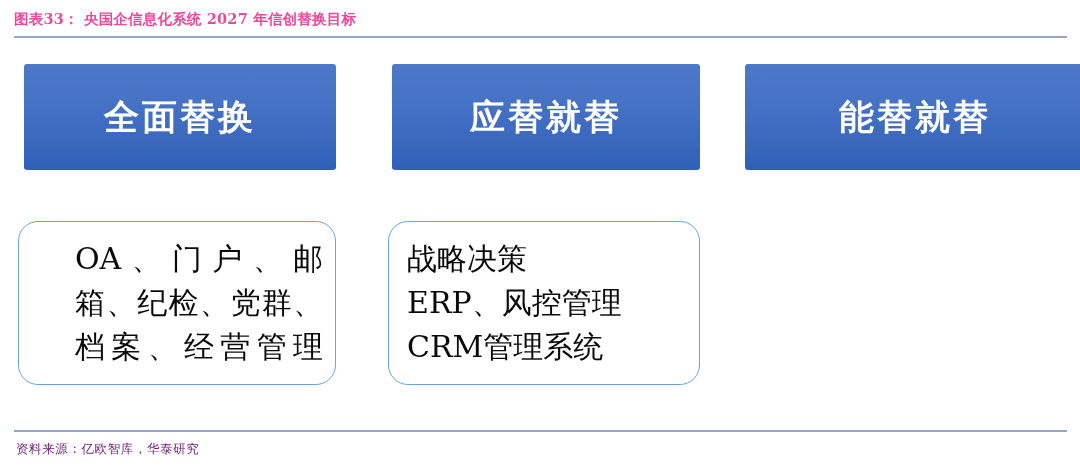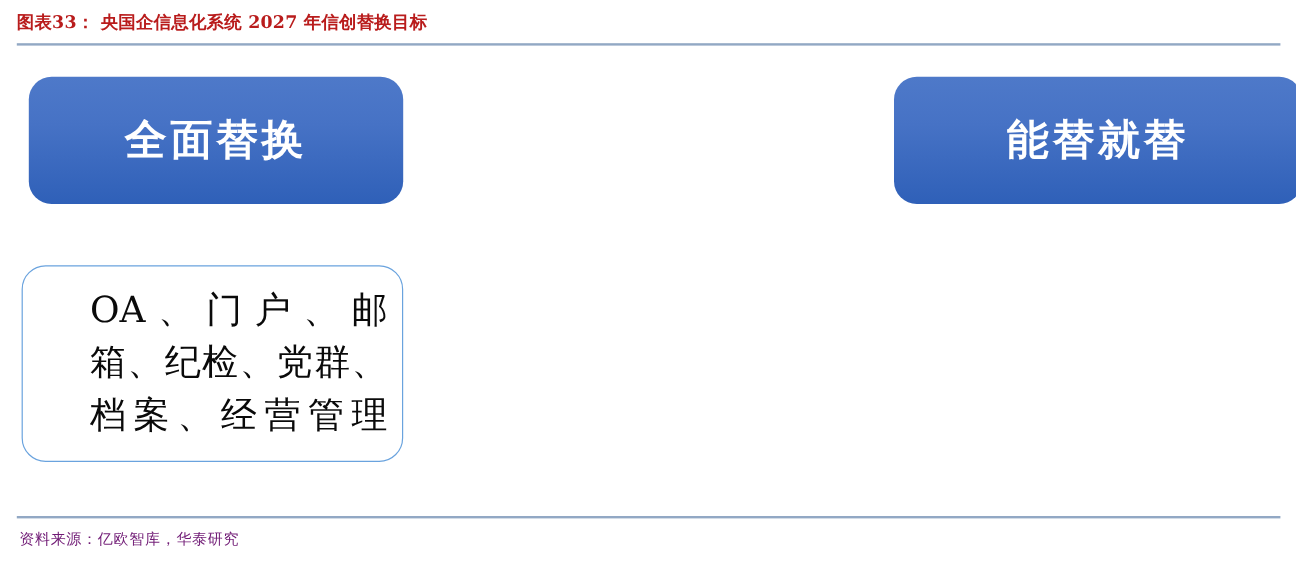--- a/index.html
+++ b/index.html
@@ -22,21 +22,21 @@
     top: 0;
     width: 1080px;
     height: 40px;
     box-sizing: border-box;
     padding: 11px 14px 0 14px;
   }
   .chart-title {
     font-family: "DejaVu Serif", "Liberation Serif", serif;
     font-size: 14.5px;
     font-weight: bold;
-    color: #b91c1c;
+    color: #ec4899;
     letter-spacing: 0.2px;
     line-height: 16px;
     white-space: nowrap;
   }
   .rule-top {
     position: absolute;
     left: 14px;
     top: 36px;
     width: 1053px;
     height: 0;
@@ -48,21 +48,21 @@
     position: absolute;
     left: 0;
     top: 64px;
     width: 1080px;
     height: 106px;
   }
   .banner-box {
     position: absolute;
     top: 0;
     height: 106px;
-    border-radius: 19px;
+    border-radius: 3px;
     background: linear-gradient(to bottom, #4e79c9 0%, #4672c5 38%, #2f60b8 100%);
     display: flex;
     align-items: center;
     justify-content: center;
     box-sizing: border-box;
   }
   .banner-box.b1 { left: 24px;  width: 312px; }
   .banner-box.b2 { left: 392px; width: 308px; }
   .banner-box.b3 { left: 745px; width: 340px; }
 
@@ -151,31 +151,39 @@
   <div class="chart-title">图表33： 央国企信息化系统 2027 年信创替换目标</div>
 </div>
 <div class="rule-top"></div>
 
 <div class="banner-row">
 
   <div class="banner-box b1">
     <span class="banner-label">全面替换</span>
   </div>
 
+  <div class="banner-box b2">
+    <span class="banner-label">应替就替</span>
+  </div>
 
   <div class="banner-box b3">
     <span class="banner-label">能替就替</span>
   </div>
 
 </div>
 
 <div class="detail-row">
 
   <div class="detail-box d1">
     <span class="detail-text">OA、门户、邮箱、纪检、党群、档案、经营管理</span>
   </div>
 
+  <div class="detail-box d2">
+    <span class="detail-text">战略决策
+ERP、风控管理
+CRM管理系统</span>
+  </div>
 
 
 </div>
 
 <div class="rule-bottom"></div>
 <div class="source-note">资料来源：亿欧智库，华泰研究</div>
 
 </body></html>

